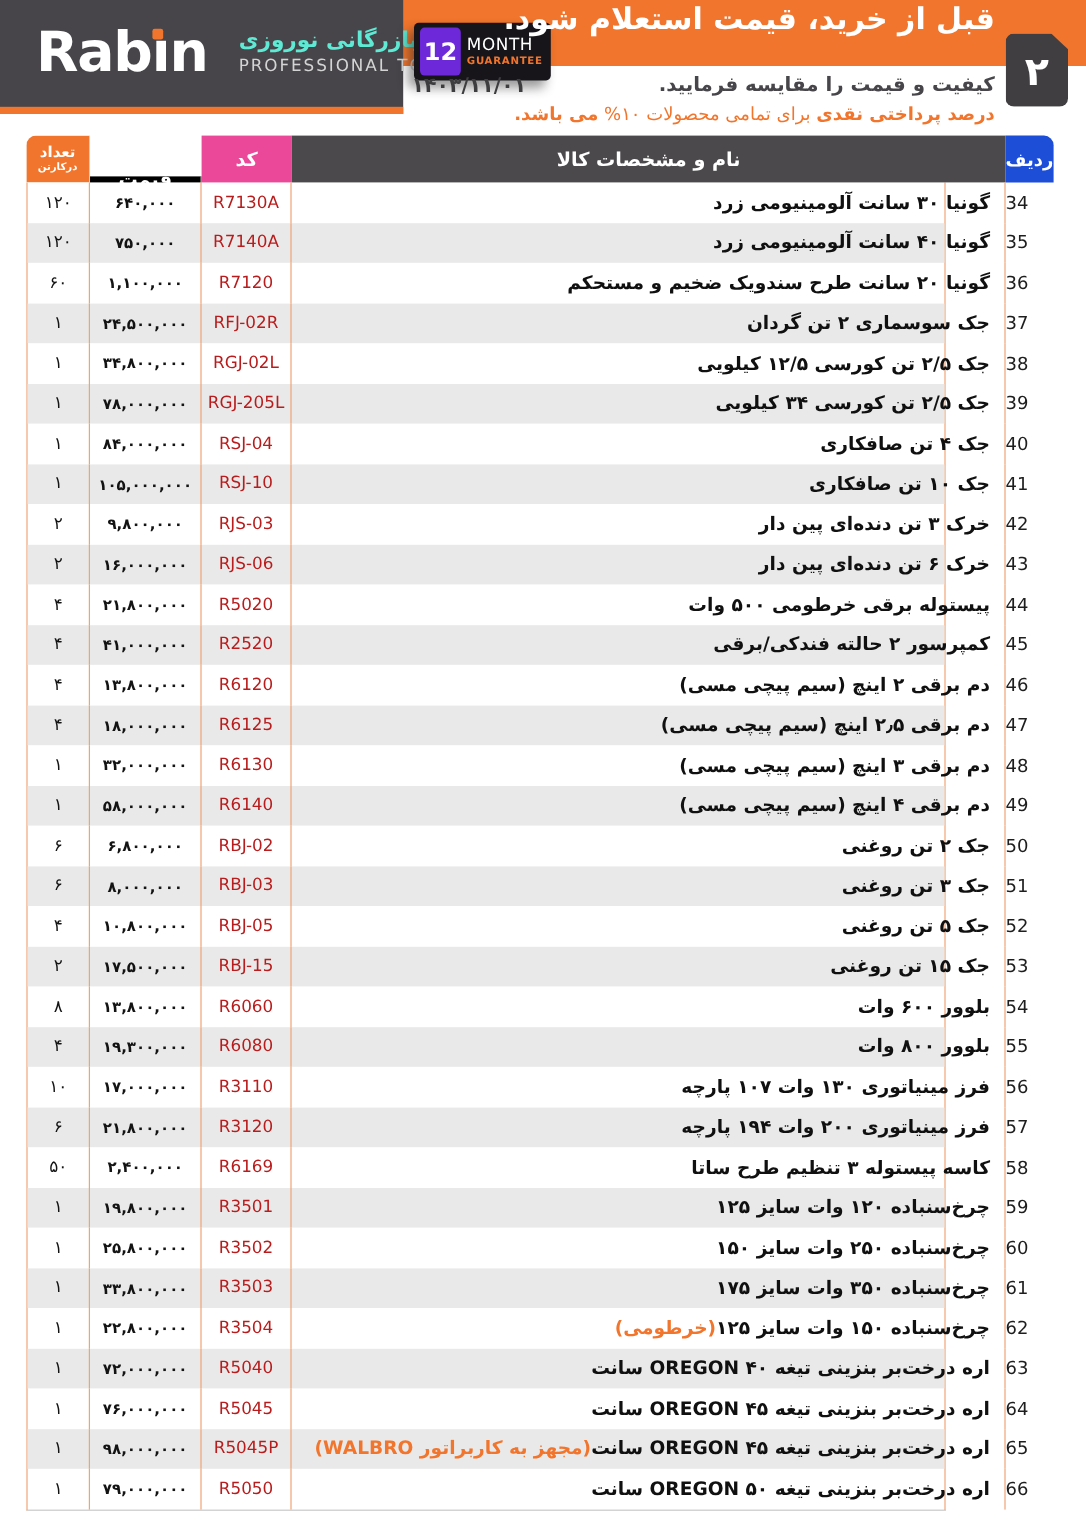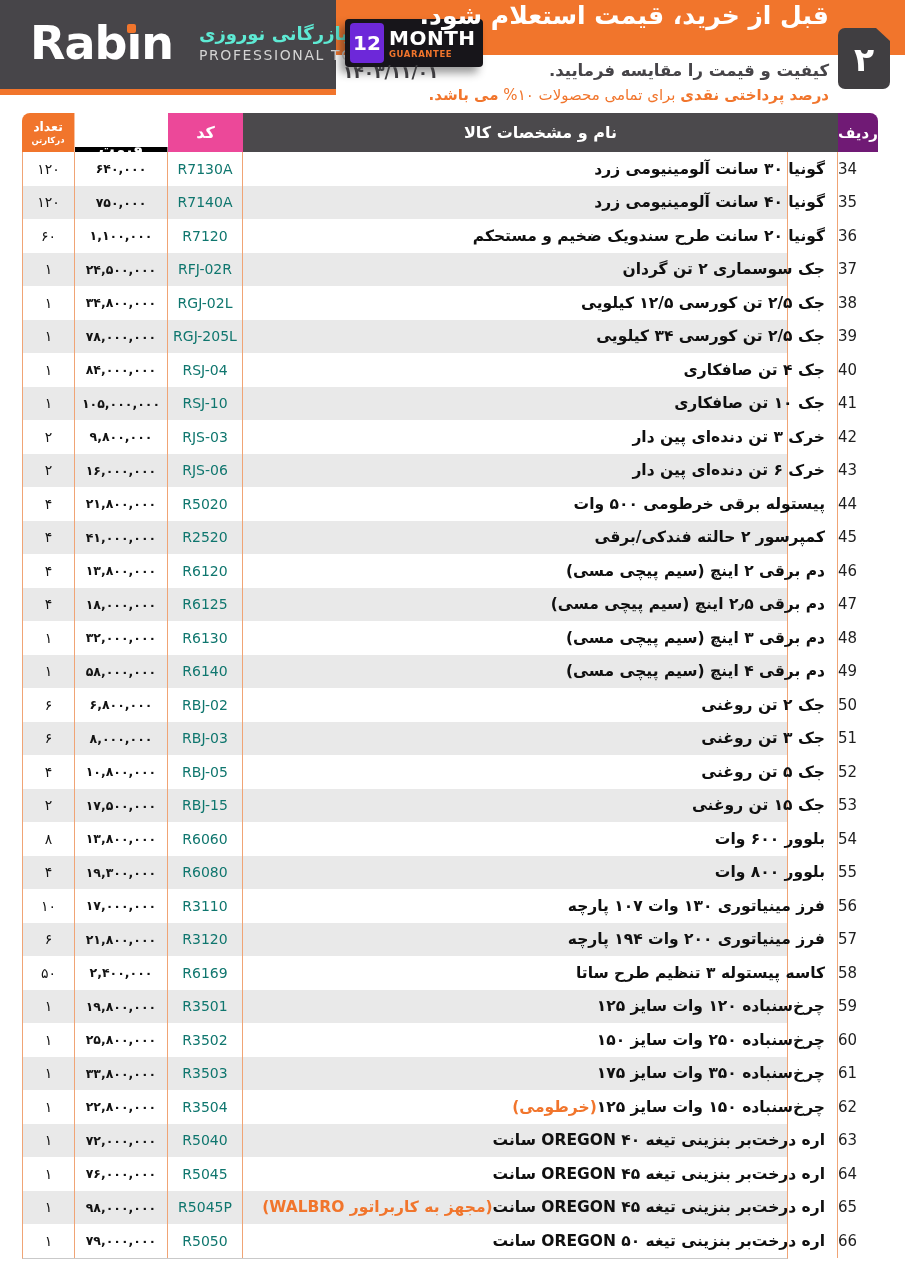--- a/index.html
+++ b/index.html
@@ -21,21 +21,21 @@
   .logo-fa{color:#5eead4;font-weight:bold;font-size:18px;line-height:20px;direction:rtl;text-align:left;}
   .logo-en{color:#d4d4d4;font-size:14px;letter-spacing:1.6px;margin-top:3px;white-space:nowrap;}
 
   
   .gbadge{position:absolute;left:345px;top:19px;background:#17151a;border-radius:4px;
           display:flex;align-items:center;gap:5px;padding:4px 7px 4px 5px;
           box-shadow:-5px 6px 9px rgba(30,30,30,.45);}
   .g12{background:#6d28d9;border-radius:4px;width:34px;height:40px;color:#fff;font-weight:bold;
        font-size:20px;display:flex;align-items:center;justify-content:center;}
   .gtxt{display:flex;flex-direction:column;line-height:1;}
-  .gline1{color:#fff;font-weight:bold;font-size:20px;letter-spacing:.5px;}
+  .gline1{color:#fff;font-weight:normal;font-size:14px;letter-spacing:.5px;}
   .gline2{color:#f1752c;font-weight:bold;font-size:8.5px;letter-spacing:.6px;margin-top:2px;}
 
   
   .notice-main{position:absolute;right:76px;top:1px;color:#fff;font-weight:bold;font-size:25px;
                direction:rtl;white-space:nowrap;}
   .notice-sub{position:absolute;right:76px;top:61px;color:#474549;font-weight:bold;font-size:16.5px;
               direction:rtl;white-space:nowrap;}
   .date-text{position:absolute;left:343px;top:62px;color:#3d3c3f;font-weight:bold;font-size:17px;
              direction:ltr;white-space:nowrap;}
   .discount-line{position:absolute;right:76px;top:86px;color:#f1752c;font-size:15px;direction:rtl;
@@ -55,30 +55,30 @@
   .price-table{position:absolute;left:22px;top:113px;width:766px;}
   .thead{display:flex;height:39px;}
   .th{display:flex;align-items:center;justify-content:center;color:#fff;font-weight:bold;box-sizing:border-box;}
   .th-qty{flex:0 0 53px;background:#f1752c;border-radius:8px 0 0 0;flex-direction:column;line-height:1;
           border-right:1px solid rgba(255,255,255,.55);}
   .th-qty .l1{font-size:12.5px;}
   .th-qty .l2{font-size:8.5px;margin-top:2px;}
   .th-price{flex:0 0 93px;background:#000000;font-size:16px;border-right:1px solid rgba(255,255,255,.55);margin-top:34px;}
   .th-code{flex:0 0 75px;background:#ec4899;font-size:16px;}
   .th-name{flex:0 0 595px;background:#4b494c;font-size:16px;}
-  .th-no{flex:1;background:#701a75;border-radius:0 8px 0 0;font-size:15px;}
+  .th-no{flex:1;background:#1d4ed8;border-radius:0 8px 0 0;font-size:15px;}
 
   .tbody{border-left:1px solid #f0a475;border-right:1px solid #f0a475;border-bottom:1px solid #c9c9c9;
          box-sizing:border-box;}
   .tr{display:flex;height:33.5px;}
   .tr:nth-child(even){background:#e9e9e9;}
   .td{box-sizing:border-box;display:flex;align-items:center;justify-content:center;color:#131313;}
   .td-qty{flex:0 0 52px;border-right:1px solid #f0a475;font-size:14px;}
   .td-price{flex:0 0 93px;border-right:1px solid #f0a475;font-size:12.5px;font-weight:bold;direction:ltr;}
-  .td-code{flex:0 0 75px;border-right:1px solid #f0a475;font-size:14px;color:#0f766e;}
+  .td-code{flex:0 0 75px;border-right:1px solid #f0a475;font-size:14px;color:#b91c1c;}
   .td-name{flex:0 0 595px;border-right:1px solid #f0a475;direction:rtl;justify-content:flex-start;
            padding-right:12px;font-weight:bold;font-size:15.5px;white-space:nowrap;color:#101010;}
   .td-no{flex:1;font-size:15px;color:#1e1e1e;}
   .td-name .accent{color:#f1752c;}
 </style>
 </head>
 <body>
 
 <div class="page">
 

